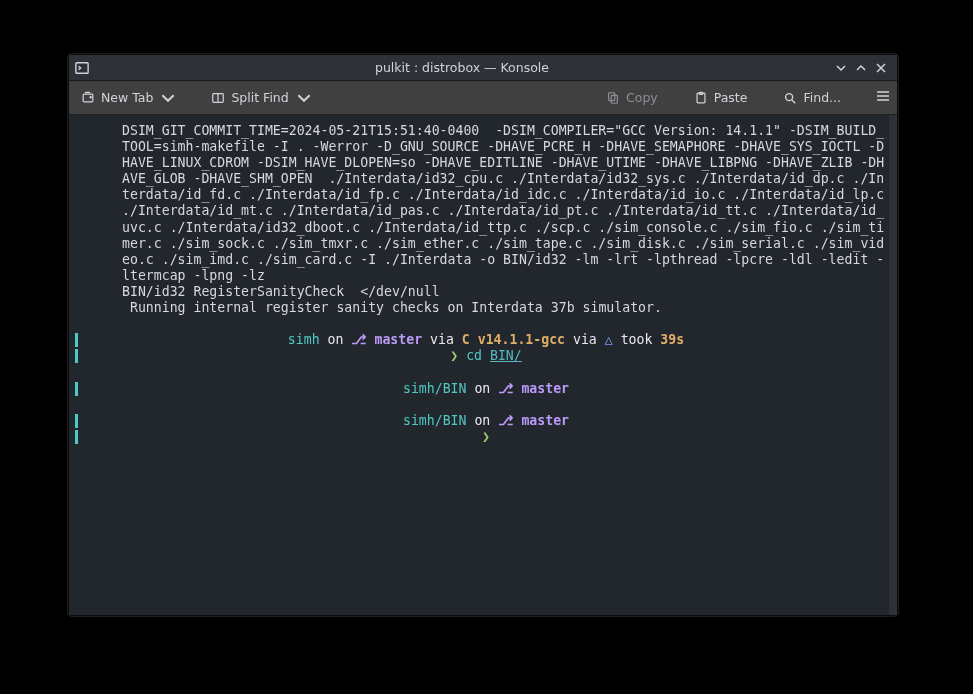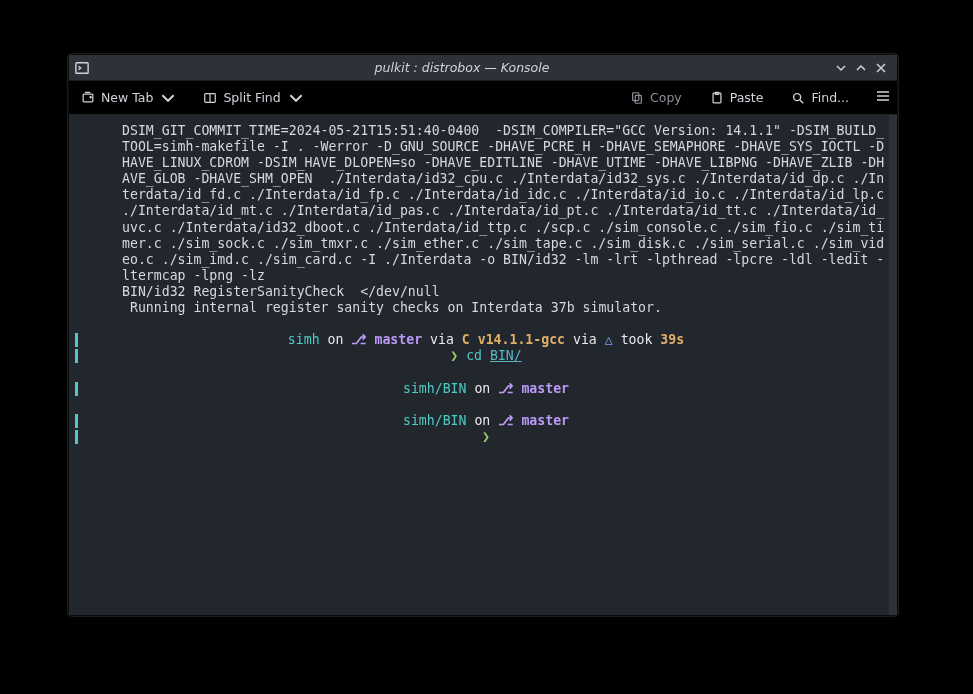--- a/index.html
+++ b/index.html
@@ -35,38 +35,37 @@
     width: 14px; height: 14px;
     margin-right: 4px;
     display: flex; align-items: center; justify-content: center;
   }
   .titlebar .title {
     flex: 1;
     text-align: center;
     color: #cfd3da;
     font-family: "DejaVu Sans", sans-serif;
     font-size: 12.5px;
-    font-style: italic;
   }
   .titlebar .wctl {
     width: 20px; height: 20px;
     display: flex; align-items: center; justify-content: center;
     color: #cfd3da;
     cursor: pointer;
   }
   .titlebar .wctl svg { width: 12px; height: 12px; }
 
   .toolbar {
     display: flex;
     align-items: center;
     height: 34px;
-    background: #000000;
+    background: #404040;
     border-bottom: 1px solid #1f2227;
     padding: 0 6px;
-    gap: 16px;
+    gap: 24px;
     font-family: "DejaVu Sans", sans-serif;
     font-size: 12.5px;
     color: #cfd3da;
   }
   .tbtn {
     display: flex; align-items: center; gap: 6px;
     padding: 4px 6px;
     cursor: pointer;
     color: #cfd3da;
   }

